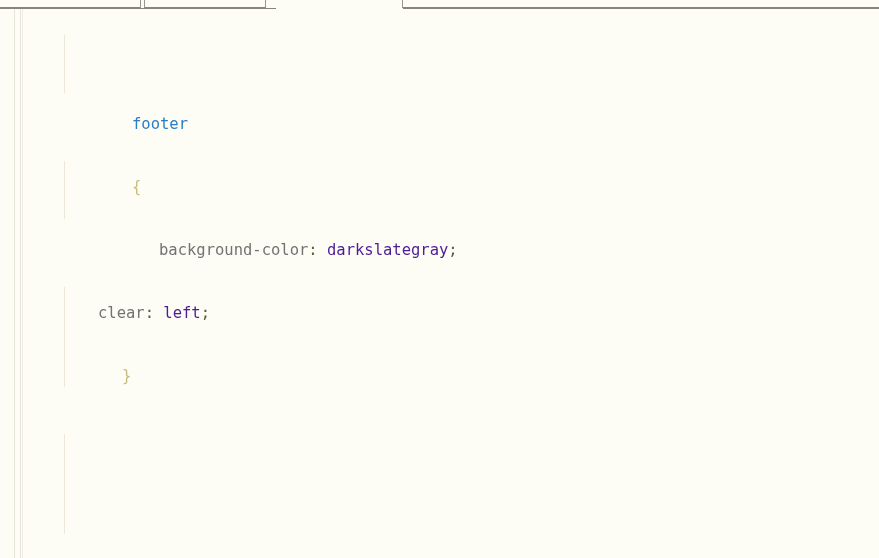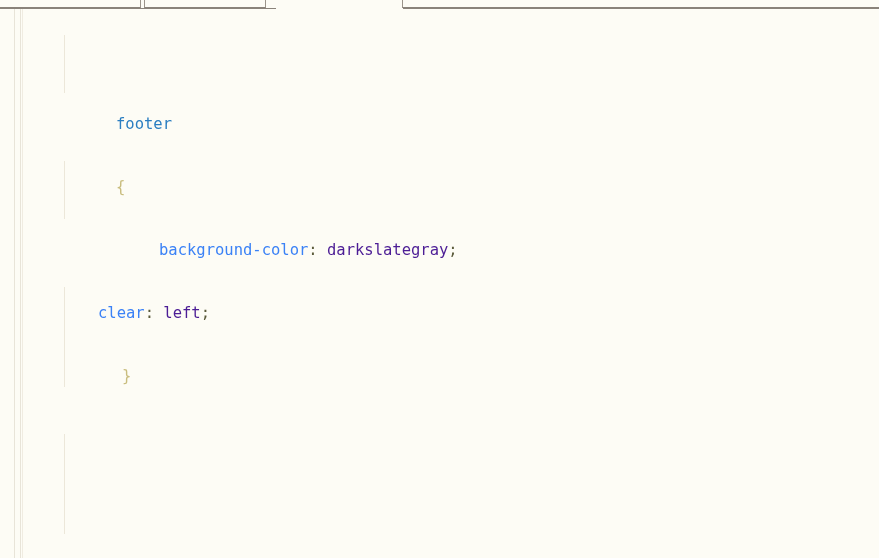--- a/index.html
+++ b/index.html
@@ -87,37 +87,37 @@
     left: 0;
     top: 0px;
     width: 879px;
     font-family: "DejaVu Sans Mono", "Liberation Mono", monospace;
     font-size: 15.5px;
     line-height: 21px;
     white-space: pre;
   }
   .code-line {
     height: 21px;
-    padding-left: 60px;
+    padding-left: 76px;
     position: relative;
     white-space: pre;
   }
 
   
   .indent-guide {
     position: absolute;
     width: 1px;
     background: #ece7d9;
   }
 
   
   .tok-element   { color: #2b7ec1; }                 
   .tok-class     { color: #c0522a; }                 
   .tok-brace     { color: #c9bd7e; }                 
-  .tok-prop      { color: #3b82f6; }                 
+  .tok-prop      { color: #737373; }                 
   .tok-punct     { color: #5a5a3a; }                 
   .tok-value     { color: #4c1d95; }
   .tok-plain     { color: #2b2b2b; }
 </style>
 </head>
 <body>
 
 <div id="tab-strip">
   <div class="tab" id="tab-0">
     <span class="tab-label"></span>

